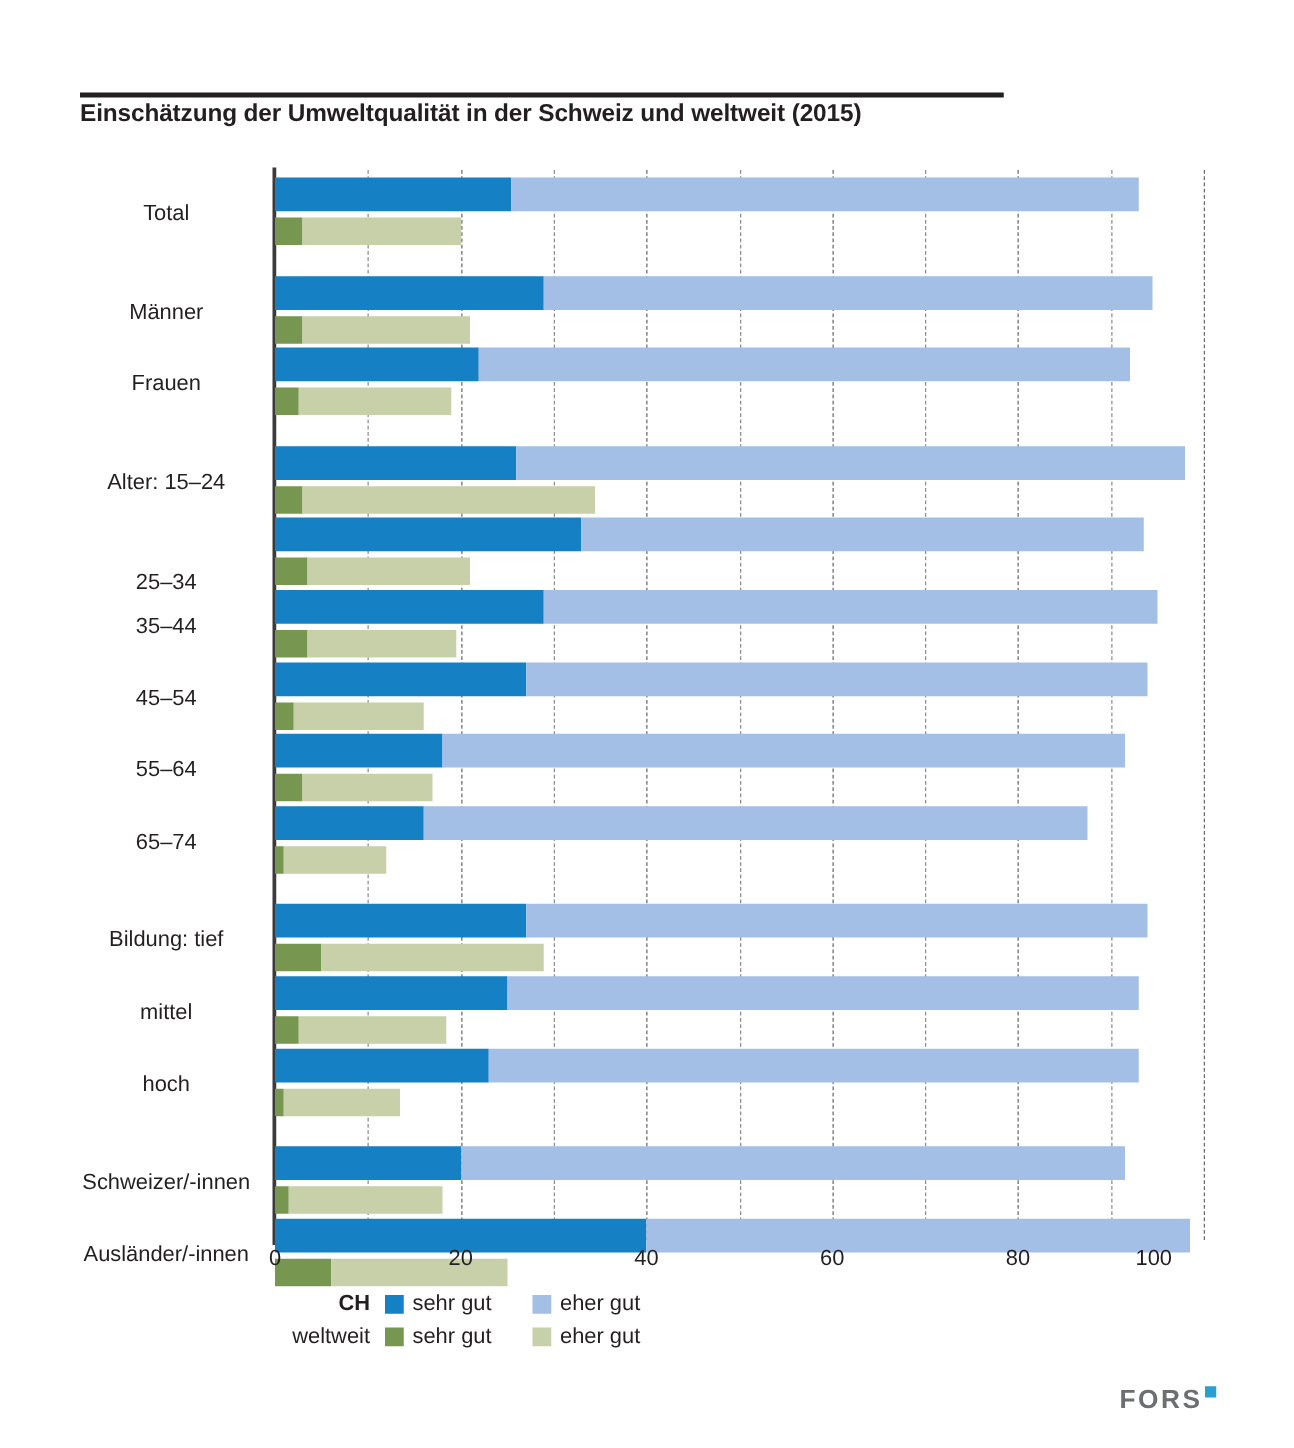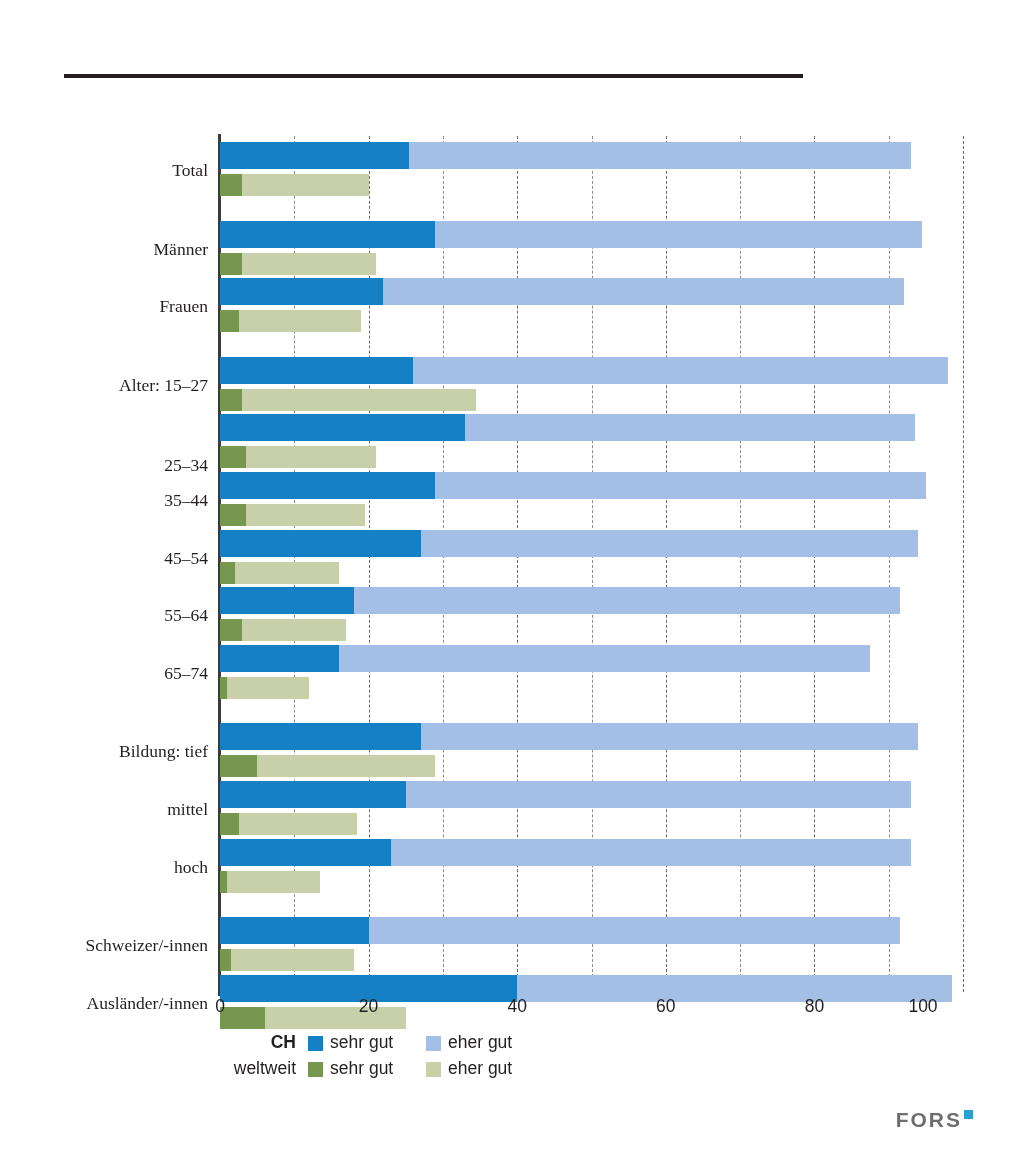--- a/index.html
+++ b/index.html
@@ -39,24 +39,23 @@
   }
   .gridline.major { border-left:1px dashed #6b6b6b; }
 
   .tick-label {
     position:absolute; top:996px;
     font-size:17.5px; color:#231f20;
     transform:translateX(-50%);
     white-space:nowrap;
   }
   .cat-label {
-    position:absolute; width:150px; text-align:right;
+    position:absolute; width:150px; text-align:center;
     font-size:17.5px; color:#231f20; white-space:nowrap;
     left:58px;
-    font-family:Liberation Serif, serif;
   }
   .bar { position:absolute; height:27px; }
   .bar.lower { height:22px; }
   .seg { position:absolute; top:0; height:100%; }
 
   
   .axis-caption {
     position:absolute; left:963px; top:1022px;
     transform:translateX(-100%);
     font-size:17.5px; color:#231f20; white-space:nowrap;
@@ -92,20 +91,21 @@
     display:inline-block; width:9px; height:9px;
     background:#2a9fd0; vertical-align:super; margin-left:2px;
   }
 </style>
 </head>
 <body>
 
 <div class="page">
 
   <div class="title-rule"></div>
+  <div class="chart-title">Einschätzung der Umweltqualität in der Schweiz und weltweit (2015)</div>
 
   <div class="axis-line"></div>
 
   <div class="plot" id="plot">
       <div class="gridline" style="left: 74.3px;"></div>
       <div class="gridline major" style="left: 148.6px;"></div>
       <div class="gridline" style="left: 222.9px;"></div>
       <div class="gridline major" style="left: 297.2px;"></div>
       <div class="gridline" style="left: 371.5px;"></div>
       <div class="gridline major" style="left: 445.8px;"></div>
@@ -252,21 +252,21 @@
         <span class="legend-swatch sw2" style="background: rgb(199, 208, 168);"></span>
         <span class="legend-text tx2">eher gut</span>
       </div>
     </div>
 
   <div class="fors"><span>FORS</span><span class="fors-dot"></span></div>
 
 <div class="cat-label" style="top: 160px;">Total</div>
     <div class="cat-label" style="top: 238.6px;">Männer</div>
     <div class="cat-label" style="top: 296.2px;">Frauen</div>
-    <div class="cat-label" style="top: 374.8px;">Alter: 15–27</div>
+    <div class="cat-label" style="top: 374.8px;">Alter: 15–24</div>
     <div class="cat-label" style="top: 455px;">25–34</div>
     <div class="cat-label" style="top: 490px;">35–44</div>
     <div class="cat-label" style="top: 547.6px;">45–54</div>
     <div class="cat-label" style="top: 605.2px;">55–64</div>
     <div class="cat-label" style="top: 662.8px;">65–74</div>
     <div class="cat-label" style="top: 741.4px;">Bildung: tief</div>
     <div class="cat-label" style="top: 799px;">mittel</div>
     <div class="cat-label" style="top: 856.6px;">hoch</div>
     <div class="cat-label" style="top: 935.2px;">Schweizer/-innen</div>
     <div class="cat-label" style="top: 992.8px;">Ausländer/-innen</div>

